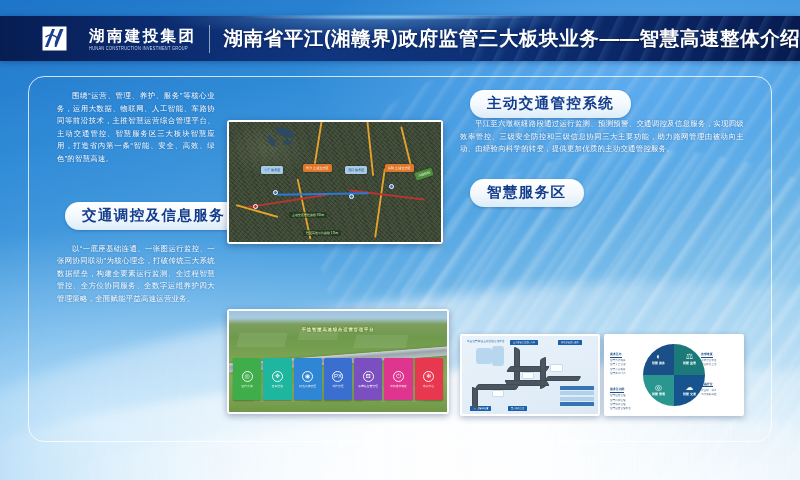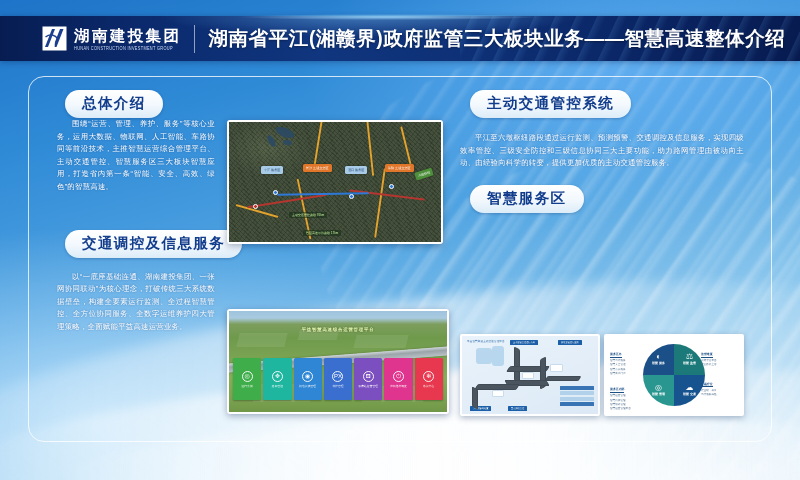--- a/index.html
+++ b/index.html
@@ -79,21 +79,21 @@
       rgba(255,255,255,0) 0px, rgba(255,255,255,0) 10px,
       rgba(120,190,255,0.13) 11px, rgba(255,255,255,0) 19px);
     pointer-events: none;
   }
   #header::before {
     content: ""; position: absolute; left: 240px; top: -2px; width: 300px; height: 6px;
     background: radial-gradient(ellipse at center, rgba(160,220,255,.85) 0%, rgba(160,220,255,0) 72%);
     pointer-events: none;
   }
 
-  .logo-wrap { display: flex; margin-left: 42px; position: relative; z-index: 2; }
+  .logo-wrap { display: flex; margin-left: 42px; position: relative; z-index: 2; gap: 15px; }
   .logo-mark {
     width: 25px; height: 25px; position: relative; margin-right: 7px; flex: none;
   }
   .logo-brand { display: flex; flex-direction: column; justify-content: center; }
   .logo-cn {
     color: #ffffff; font-size: 15.5px; font-weight: bold; letter-spacing: 2.4px;
     line-height: 17px; white-space: nowrap;
   }
   .logo-en {
     color: #cfdcf4; font-size: 3.9px; letter-spacing: .32px; line-height: 7px;
@@ -231,22 +231,22 @@
     display: flex; align-items: center; justify-content: center;
     color: #fff; font-size: 6px; line-height: 1;
   }
   .aer-tile .tl {
     font-size: 2.7px; color: #ffffff; letter-spacing: .1px; white-space: nowrap;
   }
 
   
   #col-right { position: absolute; left: 460px; top: 14px; width: 284px; }
   #col-right .pill { margin-left: 10px; font-family: Liberation Mono, monospace; }
-  #atms-text { margin-top: 14px; }
-  #service-block { margin-top: 15px; }
+  #atms-text { }
+  #service-block { margin-top: 23px; }
   #service-text { margin-top: 14px; }
 
   #panel-row { position: absolute; left: 460px; top: 258px; width: 284px; height: 82px; display: flex; gap: 4px; }
 
   .panel {
     background: #ffffff; border: 2px solid #ffffff; border-radius: 2px;
     box-shadow: 0 2px 6px rgba(0,30,80,.3);
     position: relative; overflow: hidden;
   }
   #panel-iso { width: 140px; background: #eef5fb; }
@@ -332,26 +332,25 @@
     <div class="logo-divider"></div>
     <div id="header-title">湖南省平江(湘赣界)政府监管三大板块业务——智慧高速整体介绍</div>
   </div>
 
   <div id="frame"></div>
 
   <div id="content">
 
     <div id="col-left">
       <div>
-        <div class="pill">总体介绍</div>
         <div class="para" id="intro-text">围绕“运营、管理、养护、服务”等核心业务，运用大数据、物联网、人工智能、车路协同等前沿技术，主推智慧运营综合管理平台、主动交通管控、智慧服务区三大板块智慧应用，打造省内第一条“智能、安全、高效、绿色”的智慧高速。</div>
       </div>
       <div id="platform-block">
         <div class="pill">交通调控及信息服务</div>
-        <div class="para" id="platform-text">以“一底座基础连通、湖南建投集团、一张网协同联动”为核心理念，打破传统三大系统数据壁垒，构建全要素运行监测、全过程智慧管控、全方位协同服务、全数字运维养护四大管理策略，全面赋能平益高速运营业务。</div>
+        <div class="para" id="platform-text">以“一底座基础连通、一张图运行监控、一张网协同联动”为核心理念，打破传统三大系统数据壁垒，构建全要素运行监测、全过程智慧管控、全方位协同服务、全数字运维养护四大管理策略，全面赋能平益高速运营业务。</div>
       </div>
     </div>
 
     <div id="map-photo">
       <div class="sat"></div>
       <div class="sat-noise"></div>
 
       <div class="water" style="left:46px;top:6px;width:20px;height:9px;transform:rotate(22deg);"></div>
       <div class="water" style="left:36px;top:16px;width:13px;height:6px;transform:rotate(60deg);"></div>
       <div class="water" style="left:54px;top:18px;width:9px;height:5px;transform:rotate(10deg);"></div>

